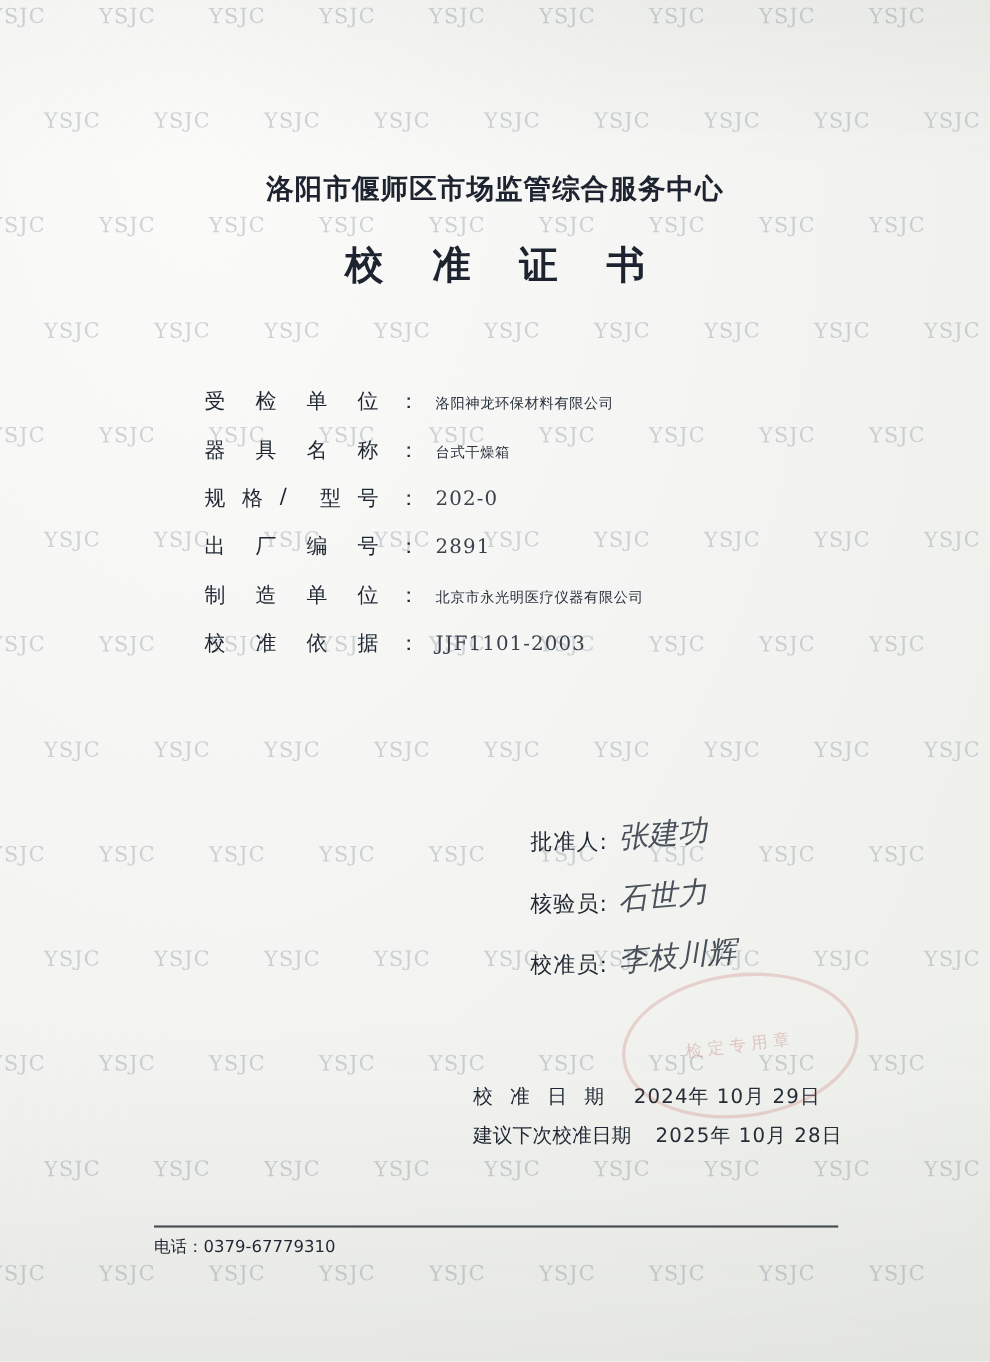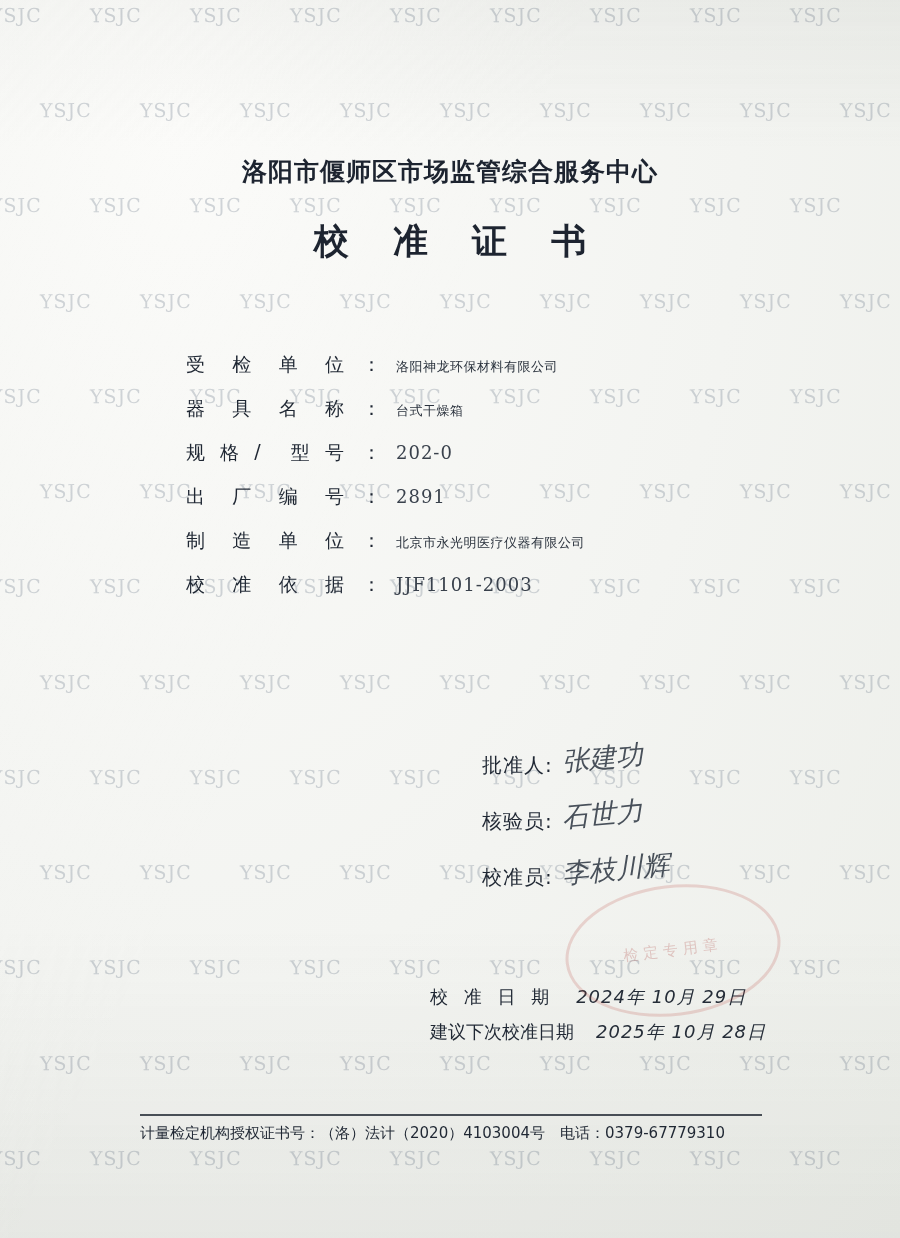--- a/index.html
+++ b/index.html
@@ -217,21 +217,20 @@
   .date-label {
     letter-spacing: 5px;
     white-space: nowrap;
   }
   .date-label.tight { letter-spacing: 0px; }
   .date-value {
     padding-left: 22px;
     letter-spacing: 1px;
     color: #252d38;
     white-space: nowrap;
-    font-style: italic;
   }
 
   
   .footer-rule {
     position: absolute;
     top: 1114px;
     left: 140px;
     width: 622px;
     height: 2px;
     background: #2b323c;
@@ -478,19 +477,18 @@
         </div>
         <div class="date-row">
           <span class="date-label tight">建议下次校准日期</span>
           <span class="date-value">2025年 10月 28日</span>
         </div>
       </div>
 
     <div class="footer-rule"></div>
     <div class="footer" id="footer">
         <div class="footer-row">
-          <span class="footer-left">计量检定机构授权证书号：（洛）法计（2020）4103004号</span>
           <span class="footer-right">电话：0379-67779310</span>
         </div>
       </div>
 
   </div>
 </div>
 
 </body></html>

